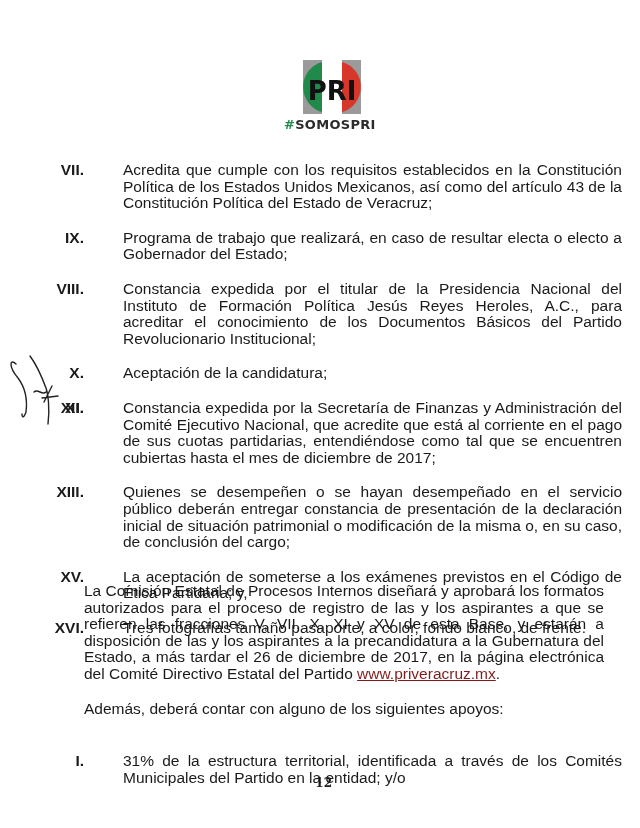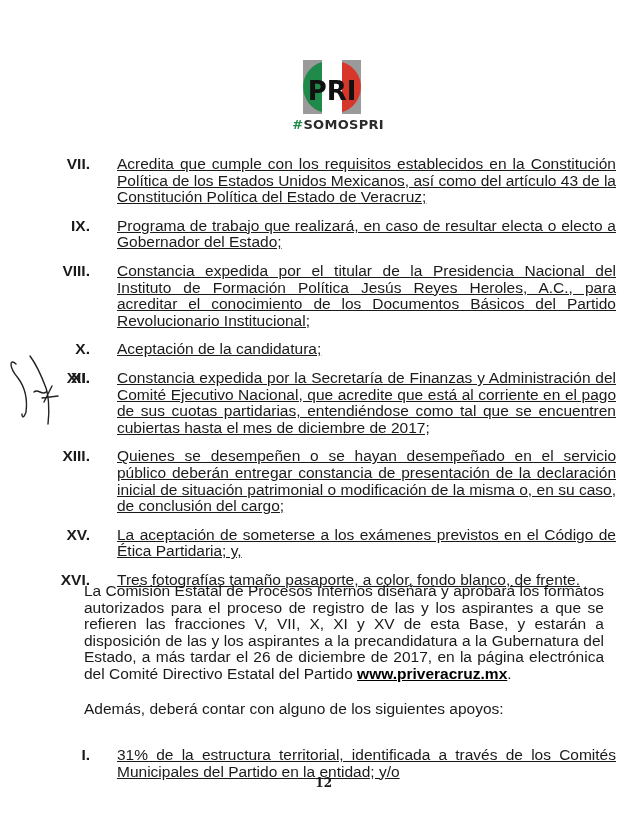--- a/index.html
+++ b/index.html
@@ -1,33 +1,33 @@
 <!DOCTYPE html>
 <html><head>
 <meta charset="utf-8">
 <style>
   html, body { margin: 0; padding: 0; background: #ffffff; }
   body { width: 640px; height: 828px; position: relative; overflow: hidden;
          font-family: "Liberation Sans", sans-serif; color: #1a1a1a; }
   .logo { position: absolute; left: 303px; top: 60px; width: 58px; height: 54px; }
-  .hashtag { position: absolute; left: 284px; top: 117px; width: 100px; text-align: right;
+  .hashtag { position: absolute; left: 284px; top: 117px; width: 100px; text-align: left;
              font-family: "DejaVu Sans", sans-serif; font-weight: bold; font-size: 13px;
              color: #2b2b2b; letter-spacing: 0.3px; }
   .hashtag .hash { color: #1f8a4a; }
   .list { position: absolute; left: 0; top: 144px; width: 640px; }
-  .item { position: relative; margin: 12px; }
+  .item { position: relative; margin: 18px; }
   .num { position: absolute; right: 538px; top: 0; font-weight: bold; font-size: 15.5px;
          line-height: 16.6px; text-align: right; white-space: nowrap; }
   .txt { margin-left: 105px; width: 499px; font-size: 15.5px; line-height: 16.6px;
-         text-align: justify; text-decoration: underline; }
+         text-align: justify; }
   .para { position: absolute; left: 84px; width: 520px; font-size: 15.5px; line-height: 16.6px;
           text-align: justify; }
   .p1 { top: 583px; }
   .p2 { top: 701px; }
-  .link { color: #000000; text-decoration: underline; font-weight: bold; }
+  .link { color: #7f1d1d; text-decoration: underline; }
   .list2 { position: absolute; left: 0; top: 735px; width: 640px; }
   .pagenum { position: absolute; left: 308px; top: 776px; width: 24px; text-align: right;
              font-family: "DejaVu Serif", serif; font-weight: bold; font-size: 12px; }
   .signature { position: absolute; left: 6px; top: 352px; width: 56px; height: 76px; }
 </style>
 </head>
 <body>
 
 <svg class="logo" viewBox="0 0 58 54">
   <rect x="0" y="0" width="19" height="54" fill="#9a9a9a"></rect>

